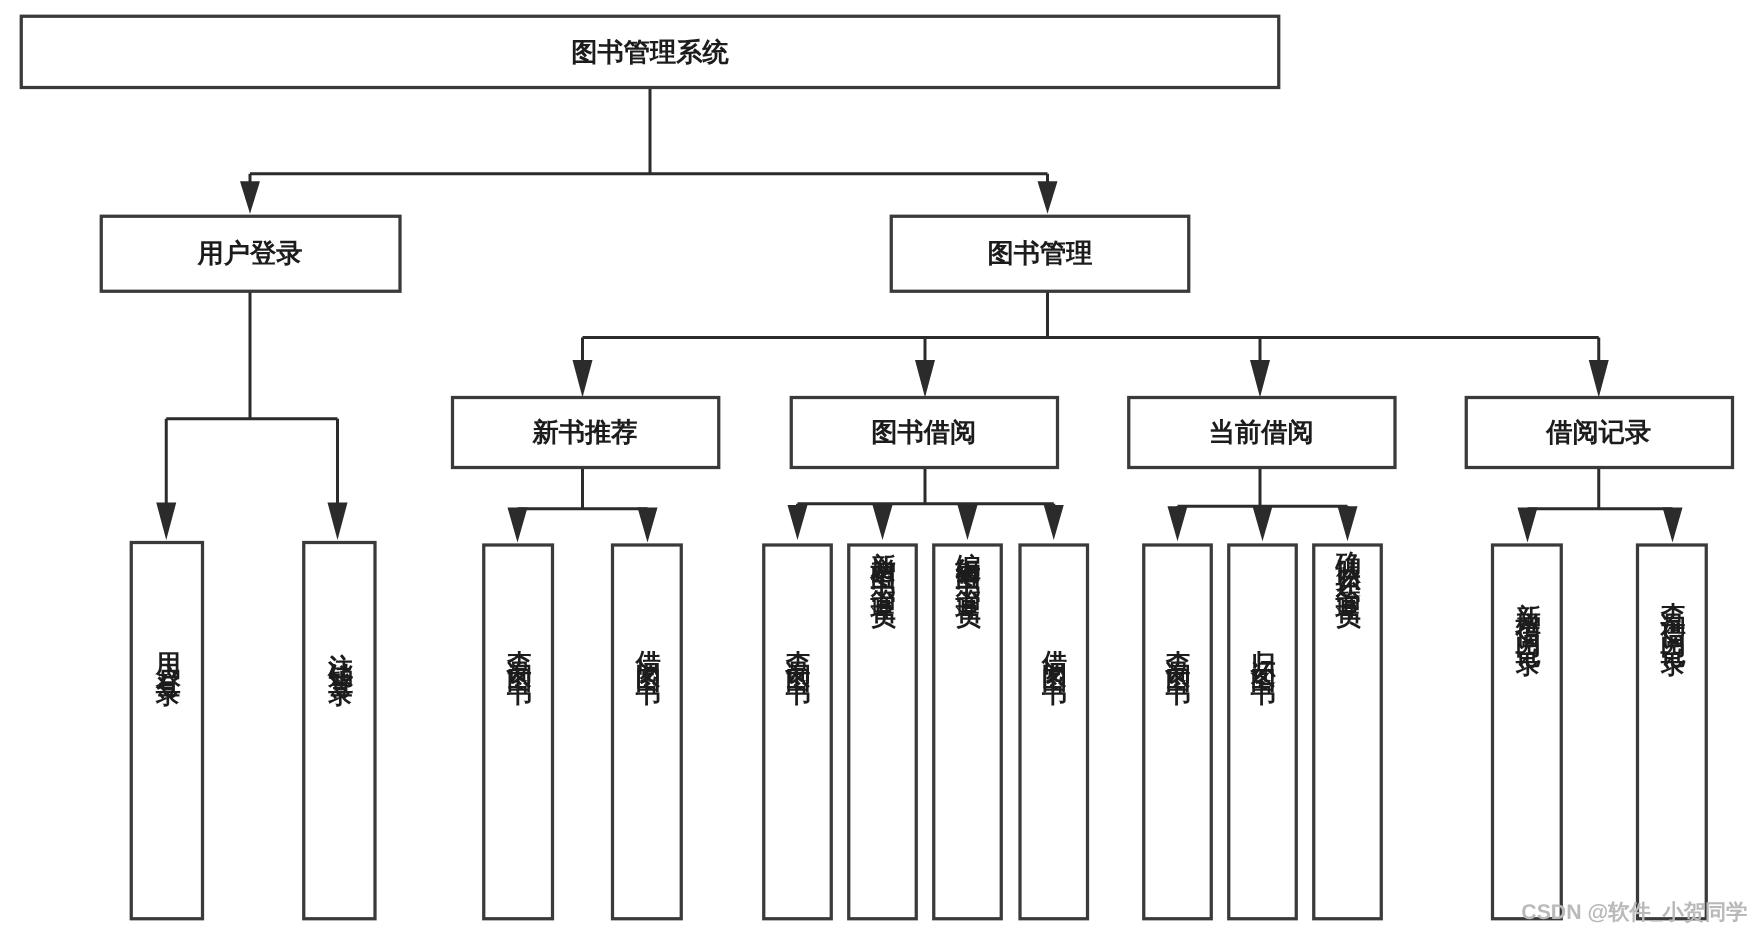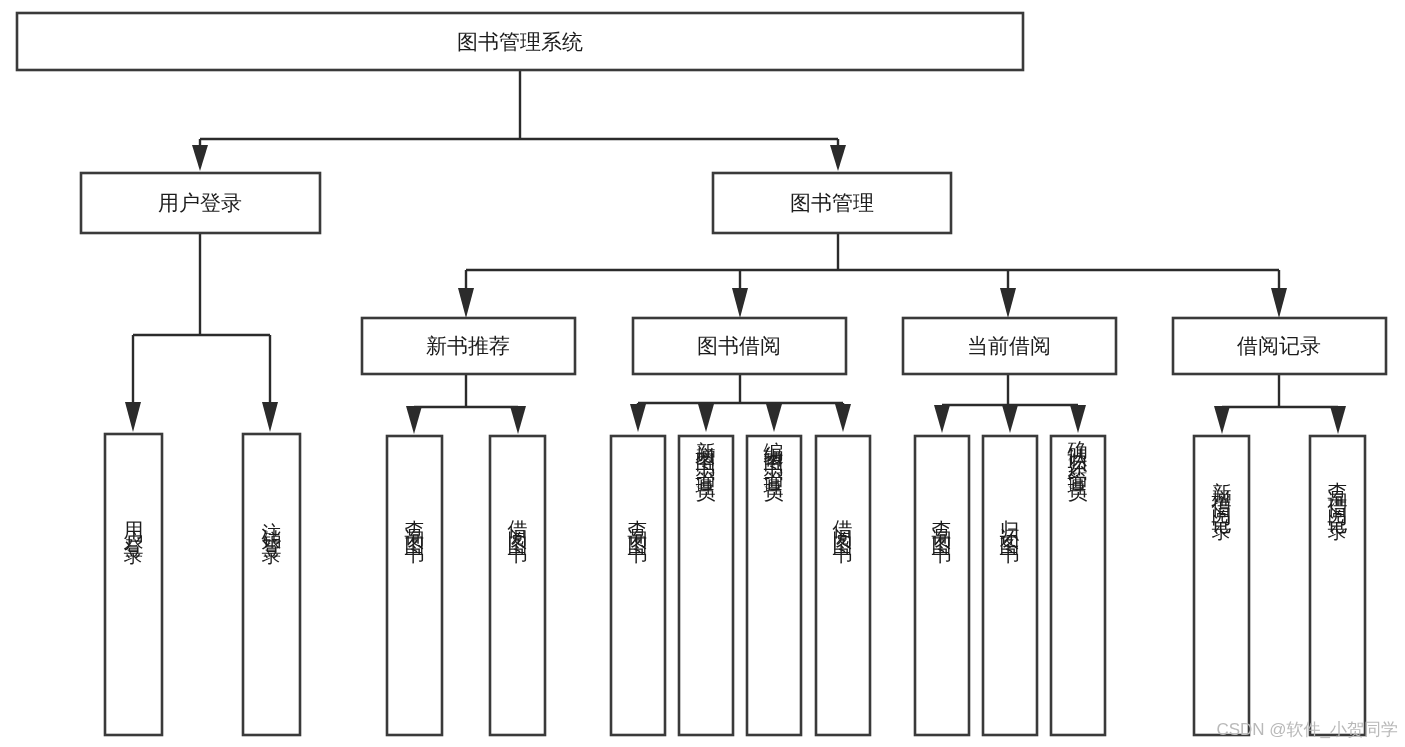--- a/index.html
+++ b/index.html
@@ -11,20 +11,21 @@
     width: 1405px;
     height: 747px;
     font-family: "Liberation Sans", "DejaVu Sans", sans-serif;
     overflow: hidden;
   }
   #diagram-root {
     position: relative;
     width: 1405px;
     height: 535px;
     background: #ffffff;
+    font-weight: bold;
   }
   svg#tree-svg {
     position: absolute;
     left: 0;
     top: 0;
     width: 1405px;
     height: 747px;
     display: block;
   }
   .node-box {

